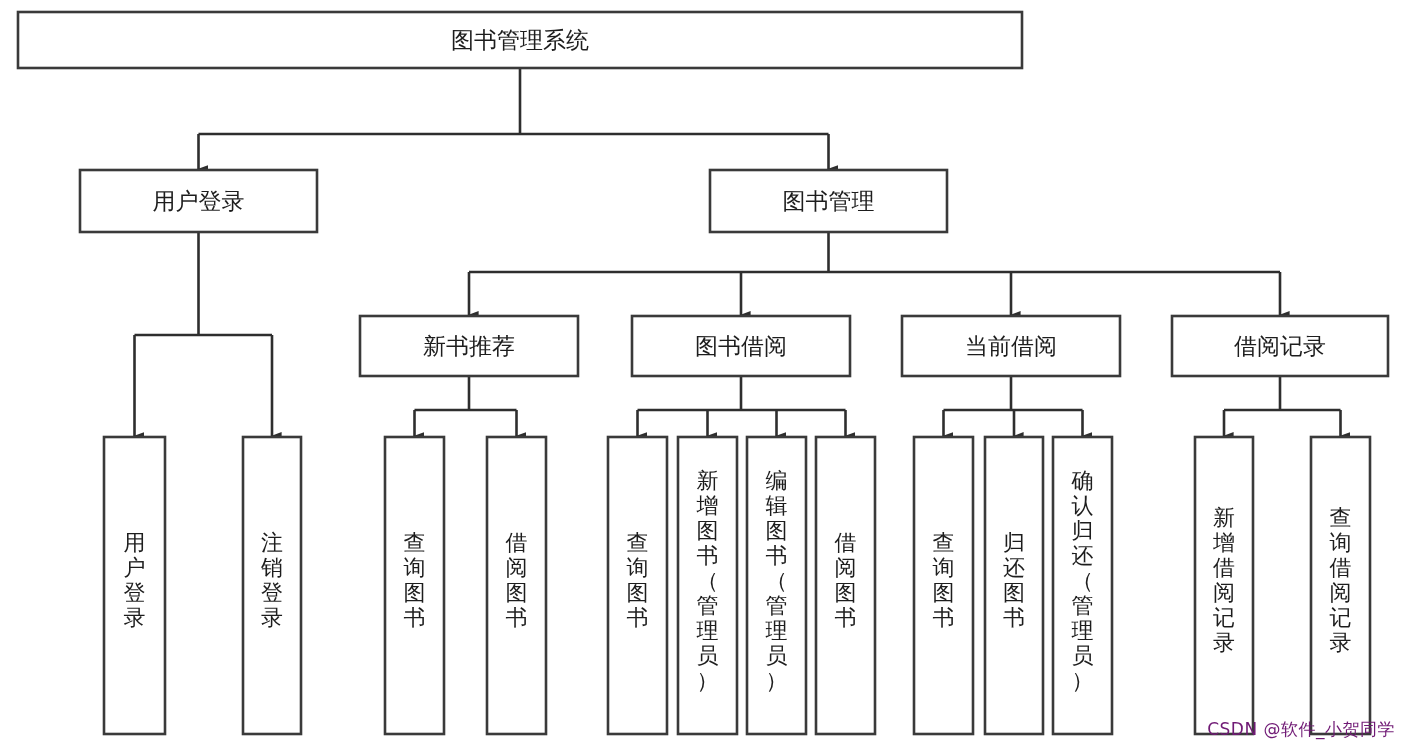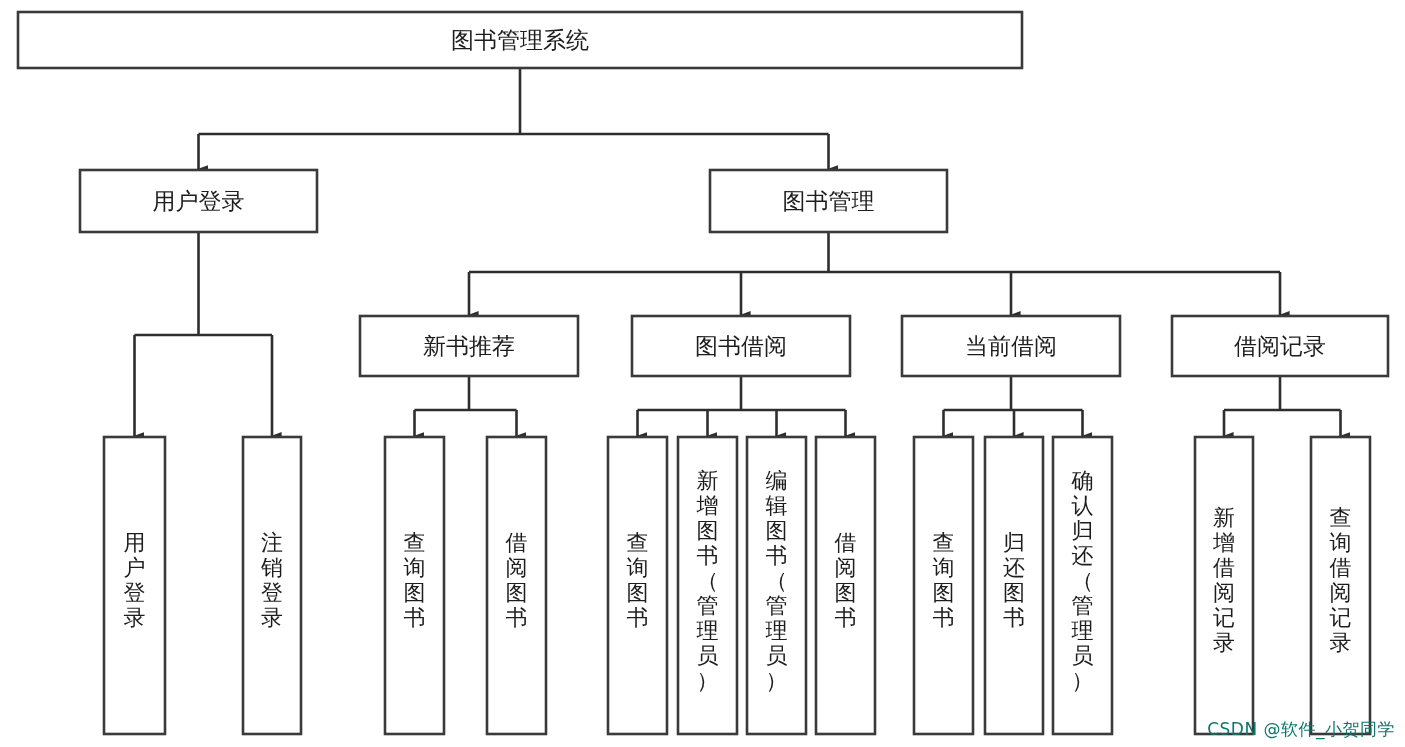--- a/index.html
+++ b/index.html
@@ -39,21 +39,21 @@
   }
   .edge {
     stroke: #2e2e2e;
     stroke-width: 2.6;
     fill: none;
   }
   .watermark {
     position: absolute;
     right: 10px;
     bottom: 6px;
-    color: #0f766e;
+    color: #701a75;
     font-size: 17px;
     font-family: "DejaVu Sans", "Liberation Sans", sans-serif;
     letter-spacing: 0.5px;
     white-space: nowrap;
     user-select: none;
     text-align: right;
   }
 </style>
 </head>
 <body>

